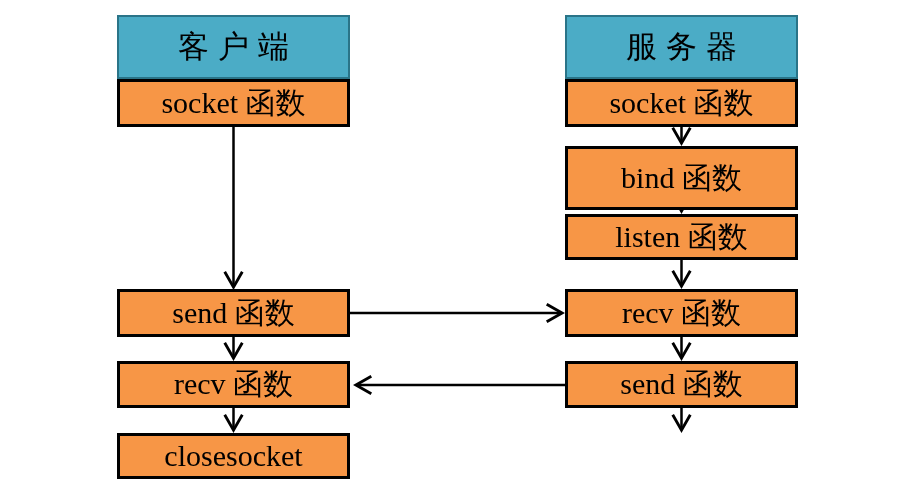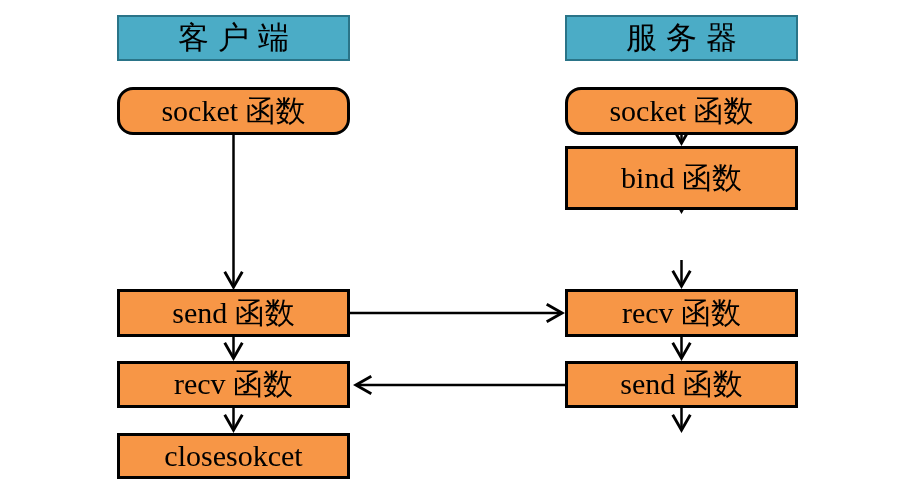--- a/index.html
+++ b/index.html
@@ -40,22 +40,22 @@
     padding-left: 9px; 
   }
   .node-box {
     background: #F79646;
     border: 3px solid #000000;
     font-size: 30px;
   }
   
   .col-client { left: 117px; width: 233px; }
   .col-server { left: 565px; width: 233px; }
-  .row-header { top: 15px;  height: 46px; }
-  .row-socket { top: 87px;  height: 48px; border-radius: 16px; }
+  .row-header { top: 15px;  height: 64px; }
+  .row-socket { top: 79px;  height: 48px; }
   .row-bind   { top: 146px; height: 64px; }
   .row-listen { top: 214px; height: 46px; }
   .row-4      { top: 289px; height: 48px; }
   .row-5      { top: 361px; height: 47px; }
   .row-close  { top: 433px; height: 46px; }
 </style>
 </head>
 <body>
 
 <div class="canvas">
@@ -77,21 +77,22 @@
       <line x1="681.5" y1="408" x2="681.5" y2="429" marker-end="url(#ah)"></line>
       <line x1="350" y1="313" x2="561" y2="313" marker-end="url(#ah)"></line>
       <line x1="565" y1="385" x2="357" y2="385" marker-end="url(#ah)"></line>
     </g>
   </svg>
 
   <div class="box header-box col-client row-header">客户端</div>
   <div class="box node-box col-client row-socket">socket 函数</div>
   <div class="box node-box col-client row-4">send 函数</div>
   <div class="box node-box col-client row-5">recv 函数</div>
-  <div class="box node-box col-client row-close">closesokcet</div>
+  <div class="box node-box col-client row-close">closesocket</div>
 
   <div class="box header-box col-server row-header">服务器</div>
   <div class="box node-box col-server row-socket">socket 函数</div>
   <div class="box node-box col-server row-bind">bind 函数</div>
+  <div class="box node-box col-server row-listen">listen 函数</div>
   <div class="box node-box col-server row-4">recv 函数</div>
   <div class="box node-box col-server row-5">send 函数</div>
 
 </div>
 
 </body></html>

